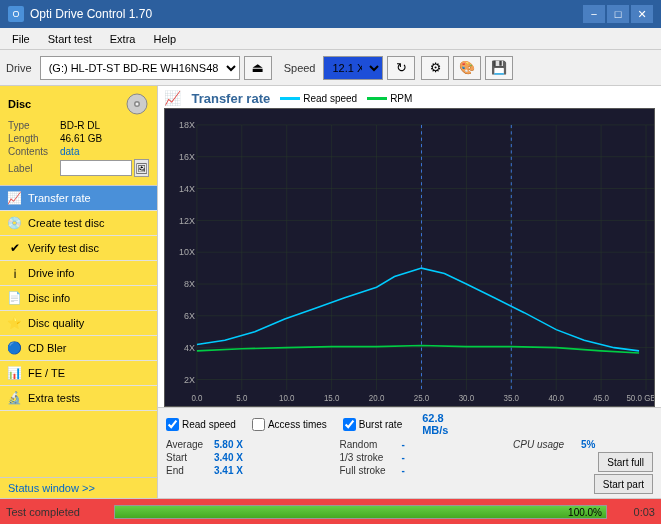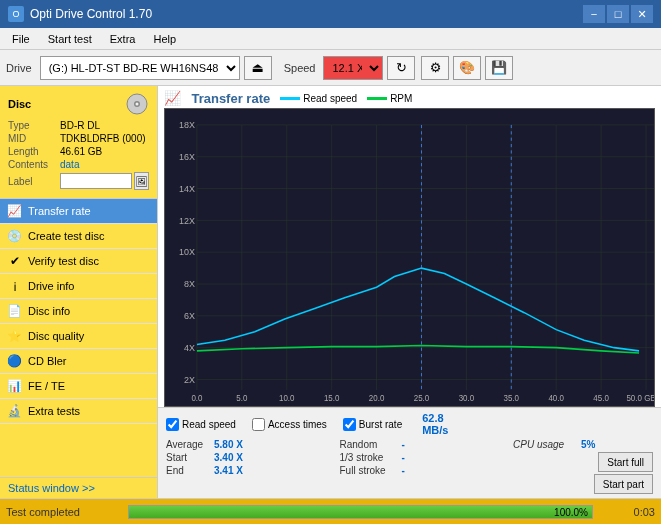--- a/index.html
+++ b/index.html
@@ -69,21 +69,21 @@
       display: flex;
       align-items: center;
       justify-content: center;
       font-size: 13px;
     }
     .speed-label { font-size: 11px; color: #333; margin-left: 8px; margin-right: 4px; }
     .speed-select {
       height: 24px;
       font-size: 11px;
       border: 1px solid #999;
-      background: #ef4444;
+      background: #1d4ed8;
       padding: 0 4px;
       width: 60px;
     }
 
     
     .main-layout {
       display: flex;
       height: calc(524px - 28px - 22px - 36px - 26px);
     }
 
@@ -233,26 +233,26 @@
       font-size: 10px;
       border: 1px solid #999;
       background: #e8e8e8;
       cursor: pointer;
       white-space: nowrap;
     }
 
     
     .status-bar {
       height: 26px;
-      background: #eab308;
+      background: #ef4444;
       border-top: 1px solid #ccc;
       display: flex;
       align-items: center;
       padding: 0 6px;
-      gap: 22px;
+      gap: 8px;
     }
     .status-text { font-size: 11px; color: #333; width: 100px; }
     .progress-container {
       flex: 1;
       height: 14px;
       background: #ccc;
       border: 1px solid #999;
       position: relative;
     }
     .progress-bar {
@@ -318,24 +318,20 @@
         <span class="disc-title">Disc</span>
         <svg class="disc-icon" viewBox="0 0 24 24">
           <circle cx="12" cy="12" r="10" fill="#ccc" stroke="#888" stroke-width="1"></circle>
           <circle cx="12" cy="12" r="3" fill="#888"></circle>
           <circle cx="12" cy="12" r="1.5" fill="#f0f0f0"></circle>
         </svg>
       </div>
       <div class="disc-row">
         <span class="disc-row-label">Type</span>
         <span class="disc-row-value">BD-R DL</span>
-      </div>
-      <div class="disc-row">
-        <span class="disc-row-label">MID</span>
-        <span class="disc-row-value">TDKBLDRFB (000)</span>
       </div>
       <div class="disc-row">
         <span class="disc-row-label">Length</span>
         <span class="disc-row-value">46.61 GB</span>
       </div>
       <div class="disc-row">
         <span class="disc-row-label">Contents</span>
         <span class="disc-row-value blue">data</span>
       </div>
       <div class="disc-row" style="margin-top:2px;">

